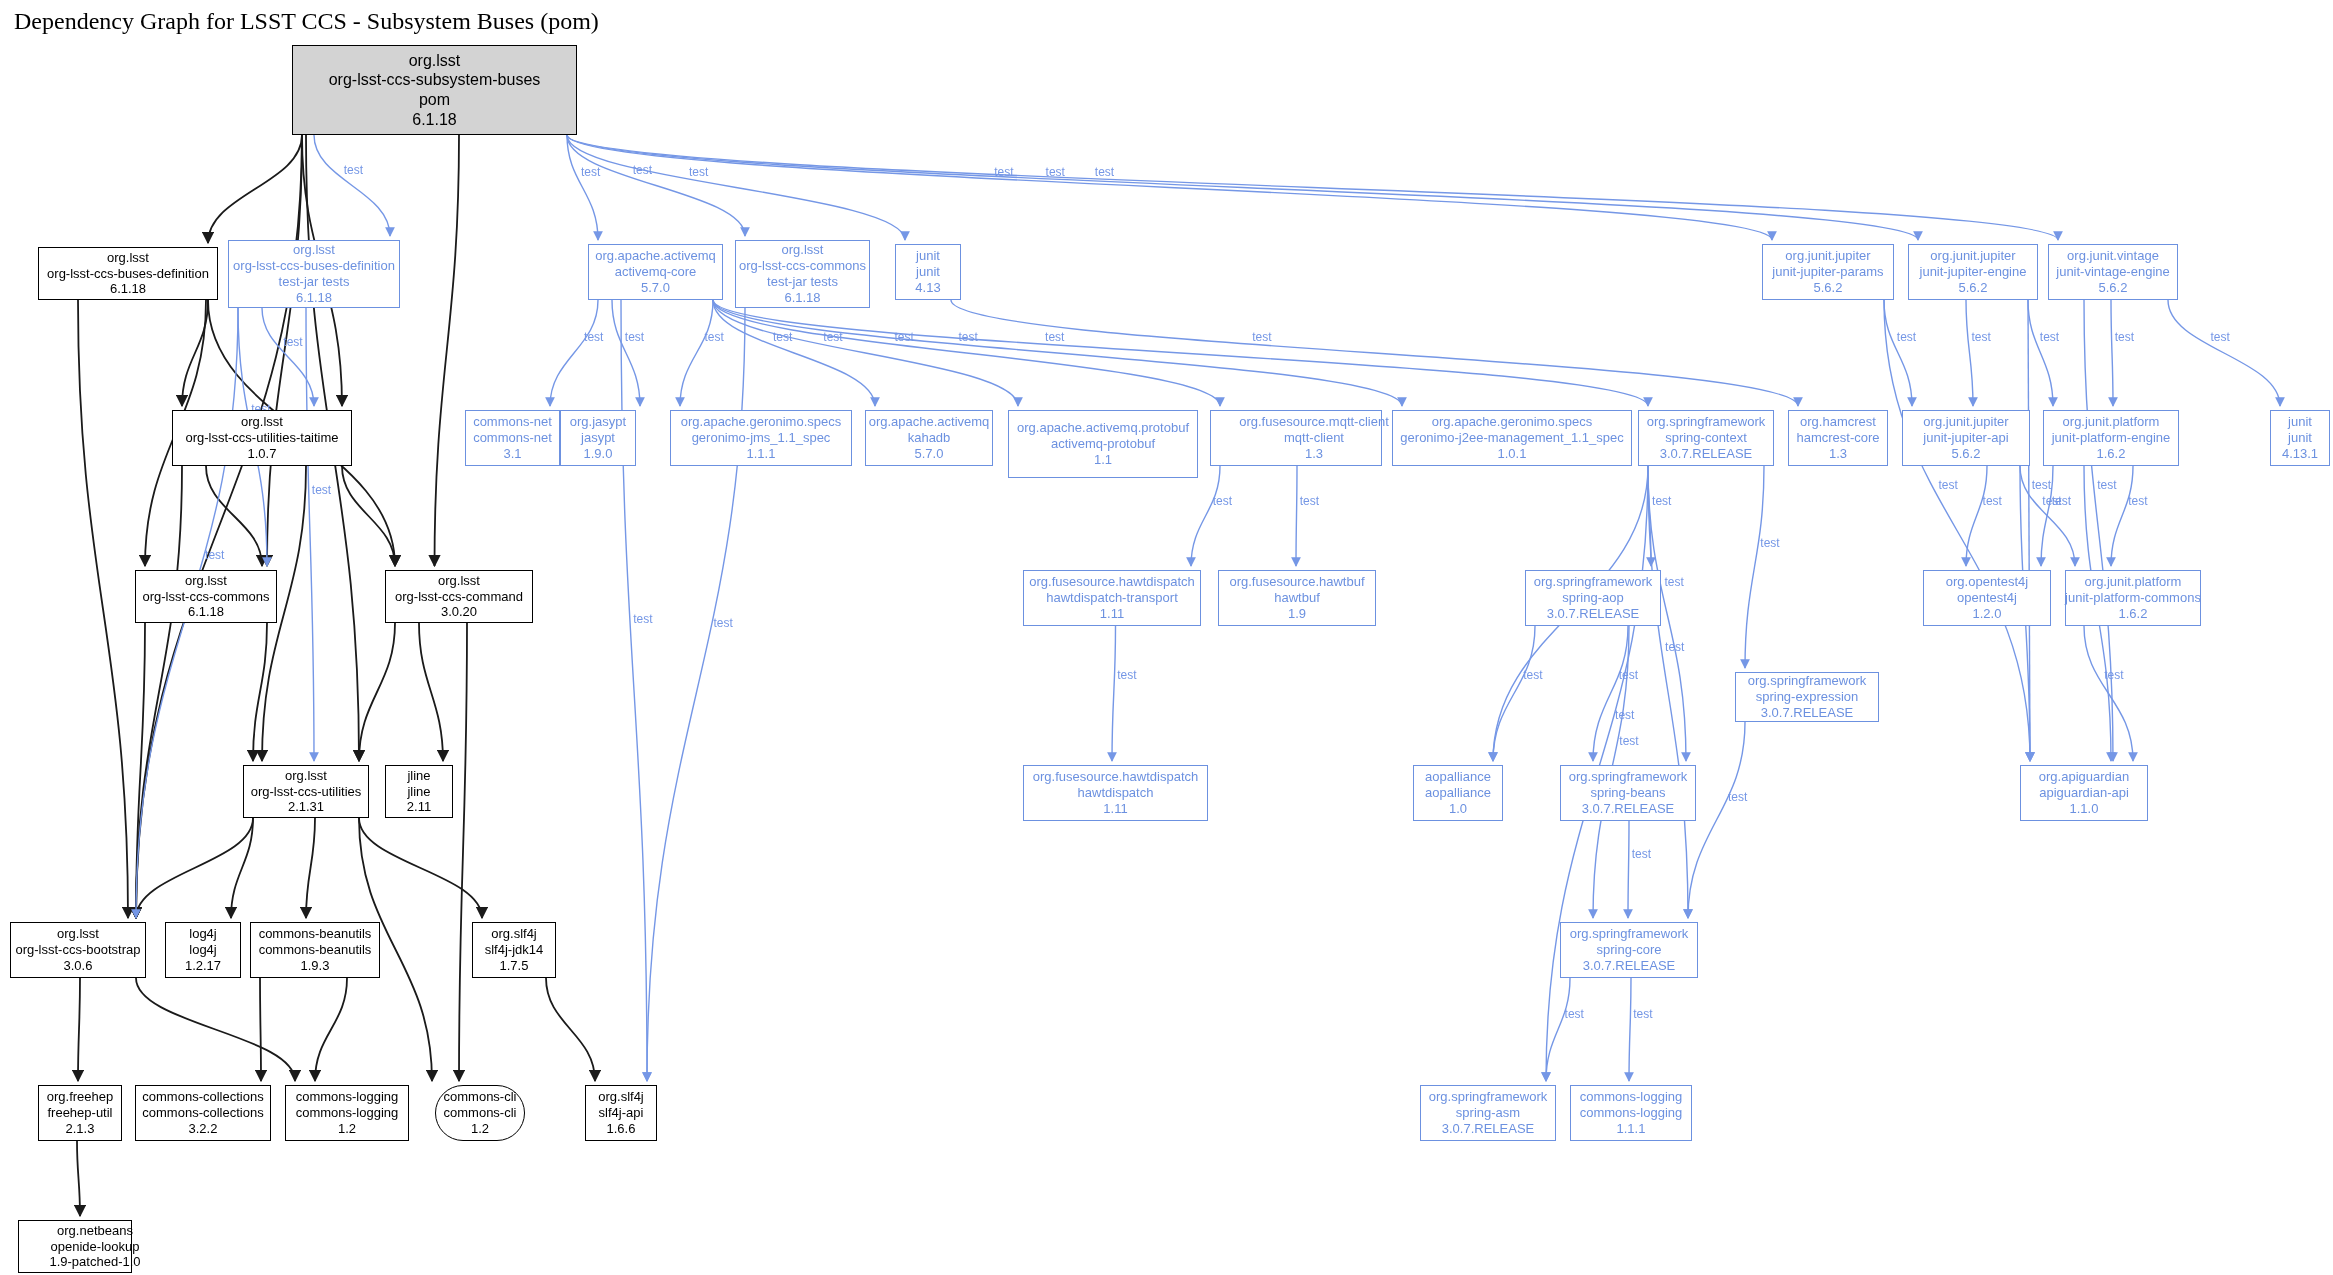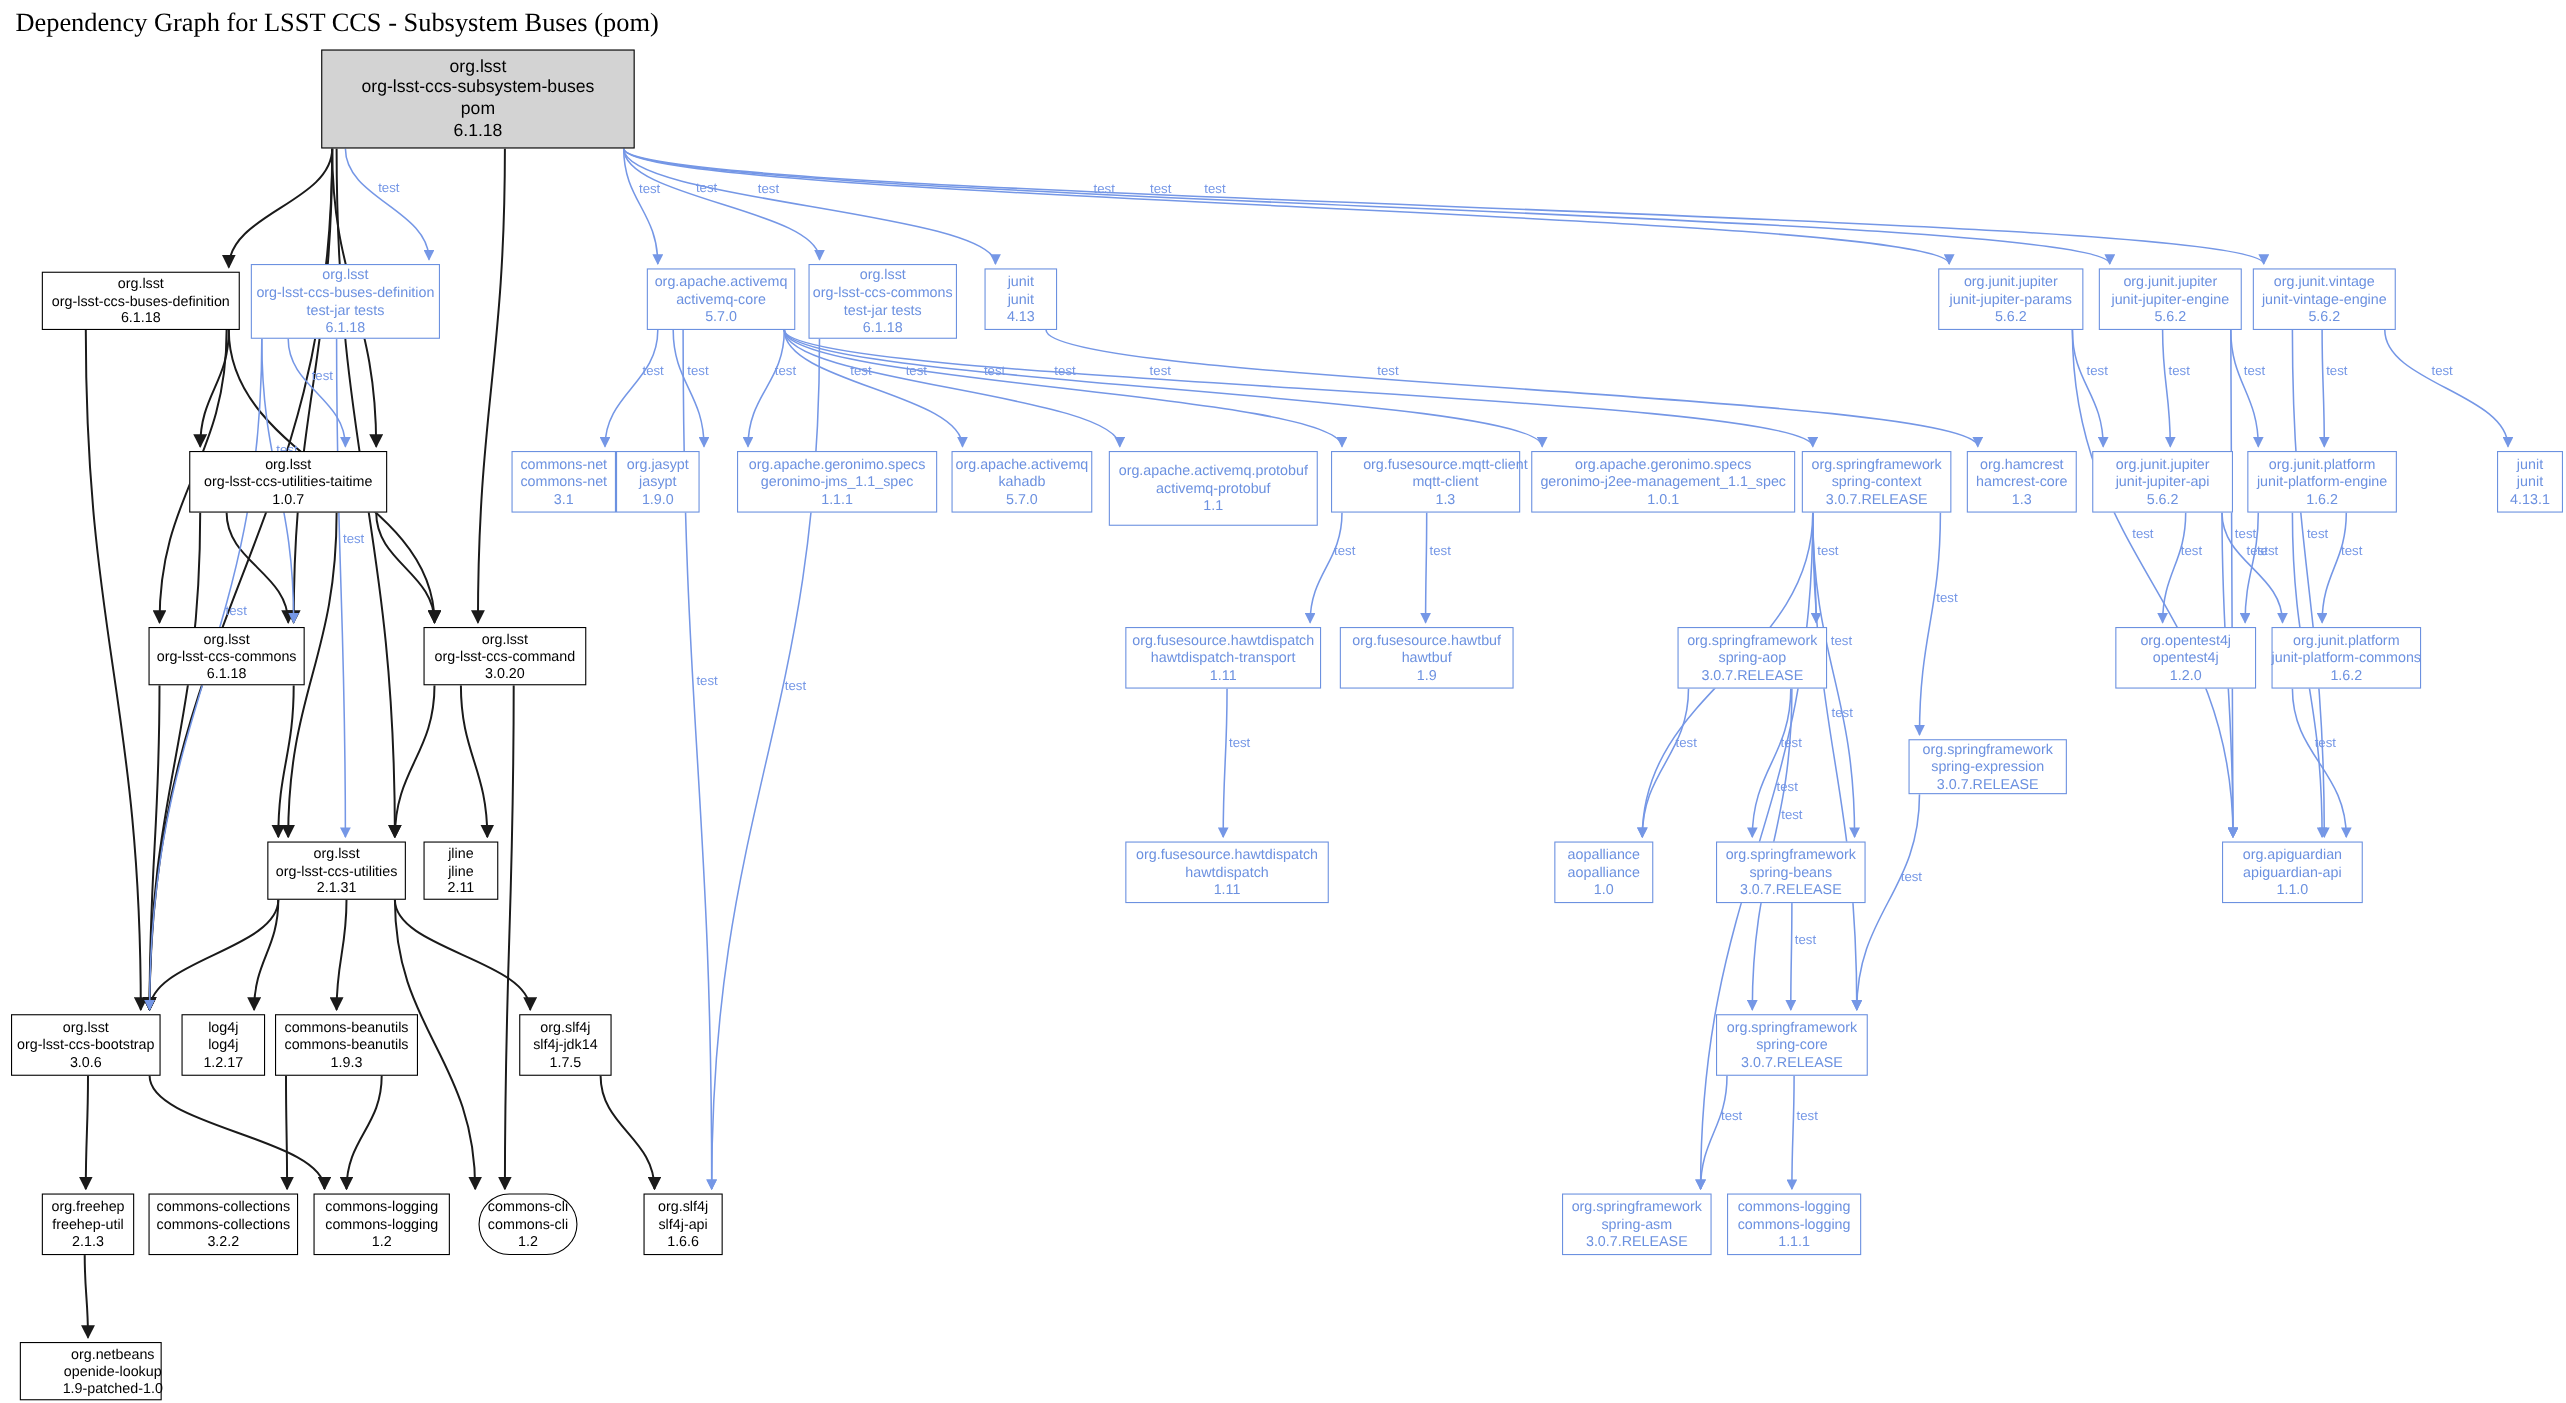--- a/index.html
+++ b/index.html
@@ -402,18 +402,18 @@
     <div class="node blue" style="left: 1420px; top: 1085px; width: 136px; height: 56px; border-color: rgb(108, 145, 224); color: rgb(108, 145, 224);">
       <div class="nline">org.springframework</div>
       <div class="nline">spring-asm</div>
       <div class="nline">3.0.7.RELEASE</div>
     </div>
     <div class="node blue" style="left: 1570px; top: 1085px; width: 122px; height: 56px; border-color: rgb(108, 145, 224); color: rgb(108, 145, 224);">
       <div class="nline">commons-logging</div>
       <div class="nline">commons-logging</div>
       <div class="nline">1.1.1</div>
     </div>
-    <div class="node black" style="left: 18px; top: 1220px; width: 129px; height: 53px; padding-left: 40px;">
+    <div class="node black" style="left: 18px; top: 1220px; width: 114px; height: 53px; padding-left: 40px;">
       <div class="nline">org.netbeans</div>
       <div class="nline">openide-lookup</div>
       <div class="nline">1.9-patched-1.0</div>
     </div>
   </div>
 
 </body></html>

